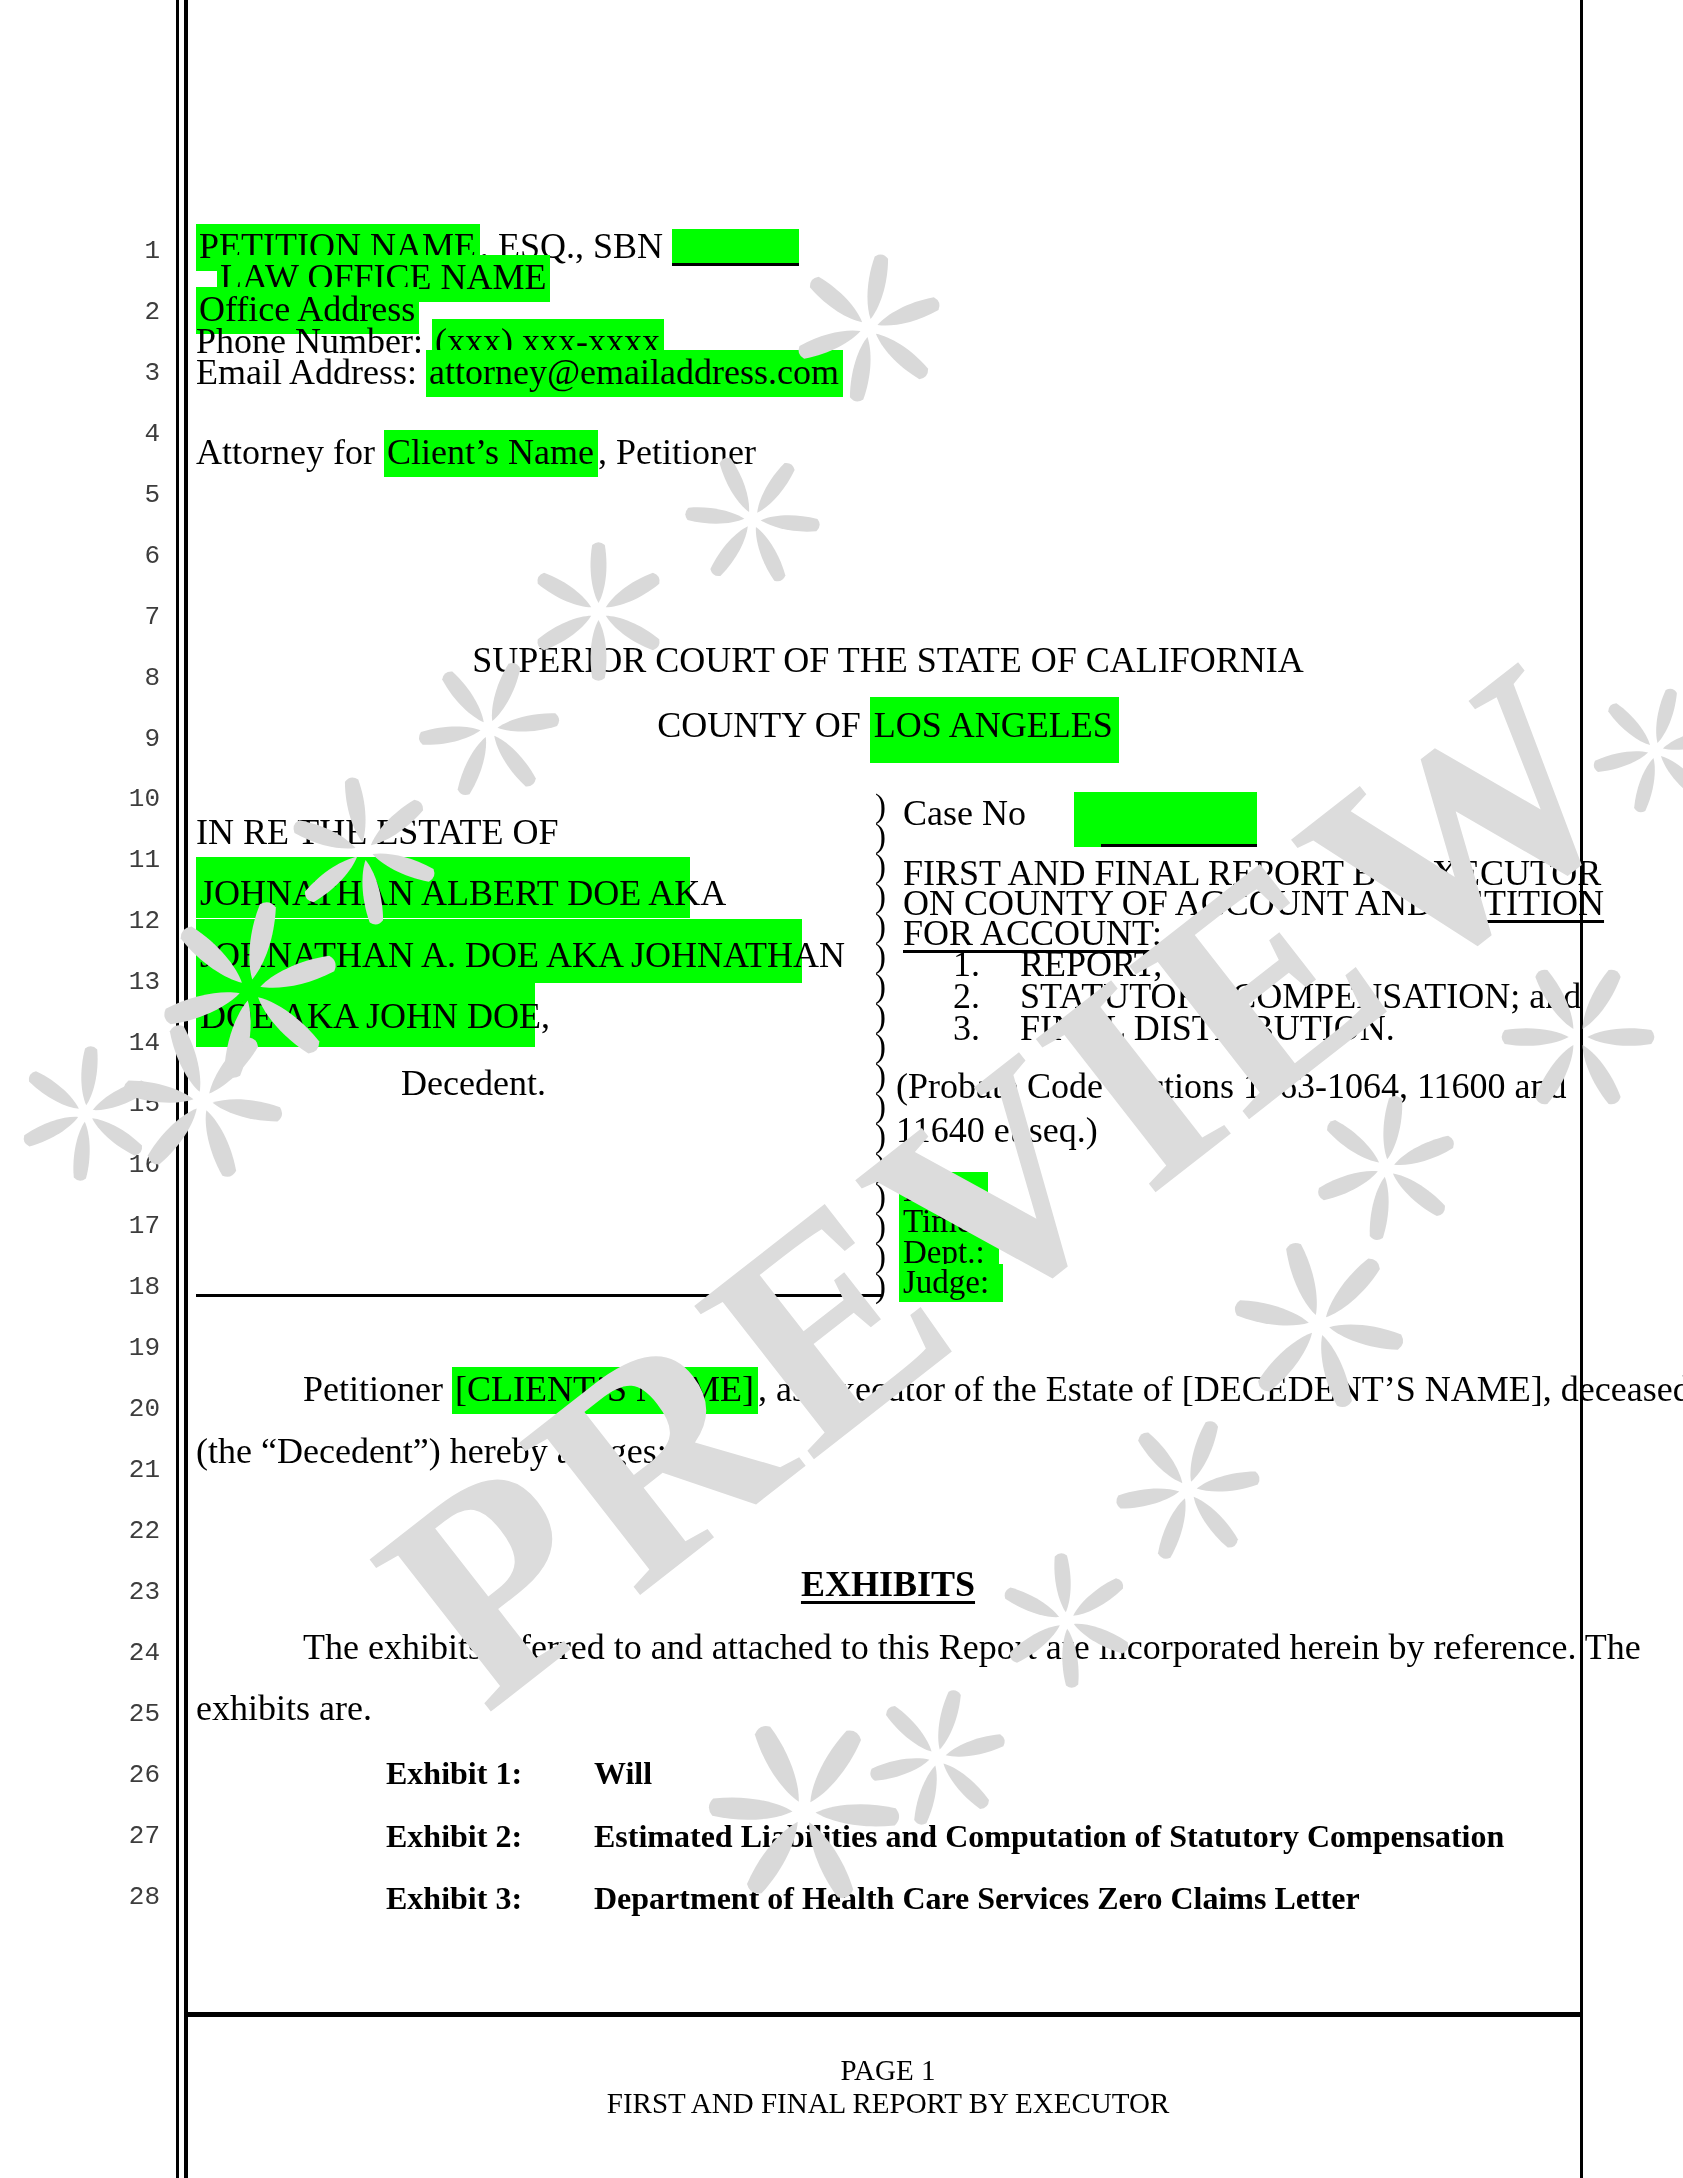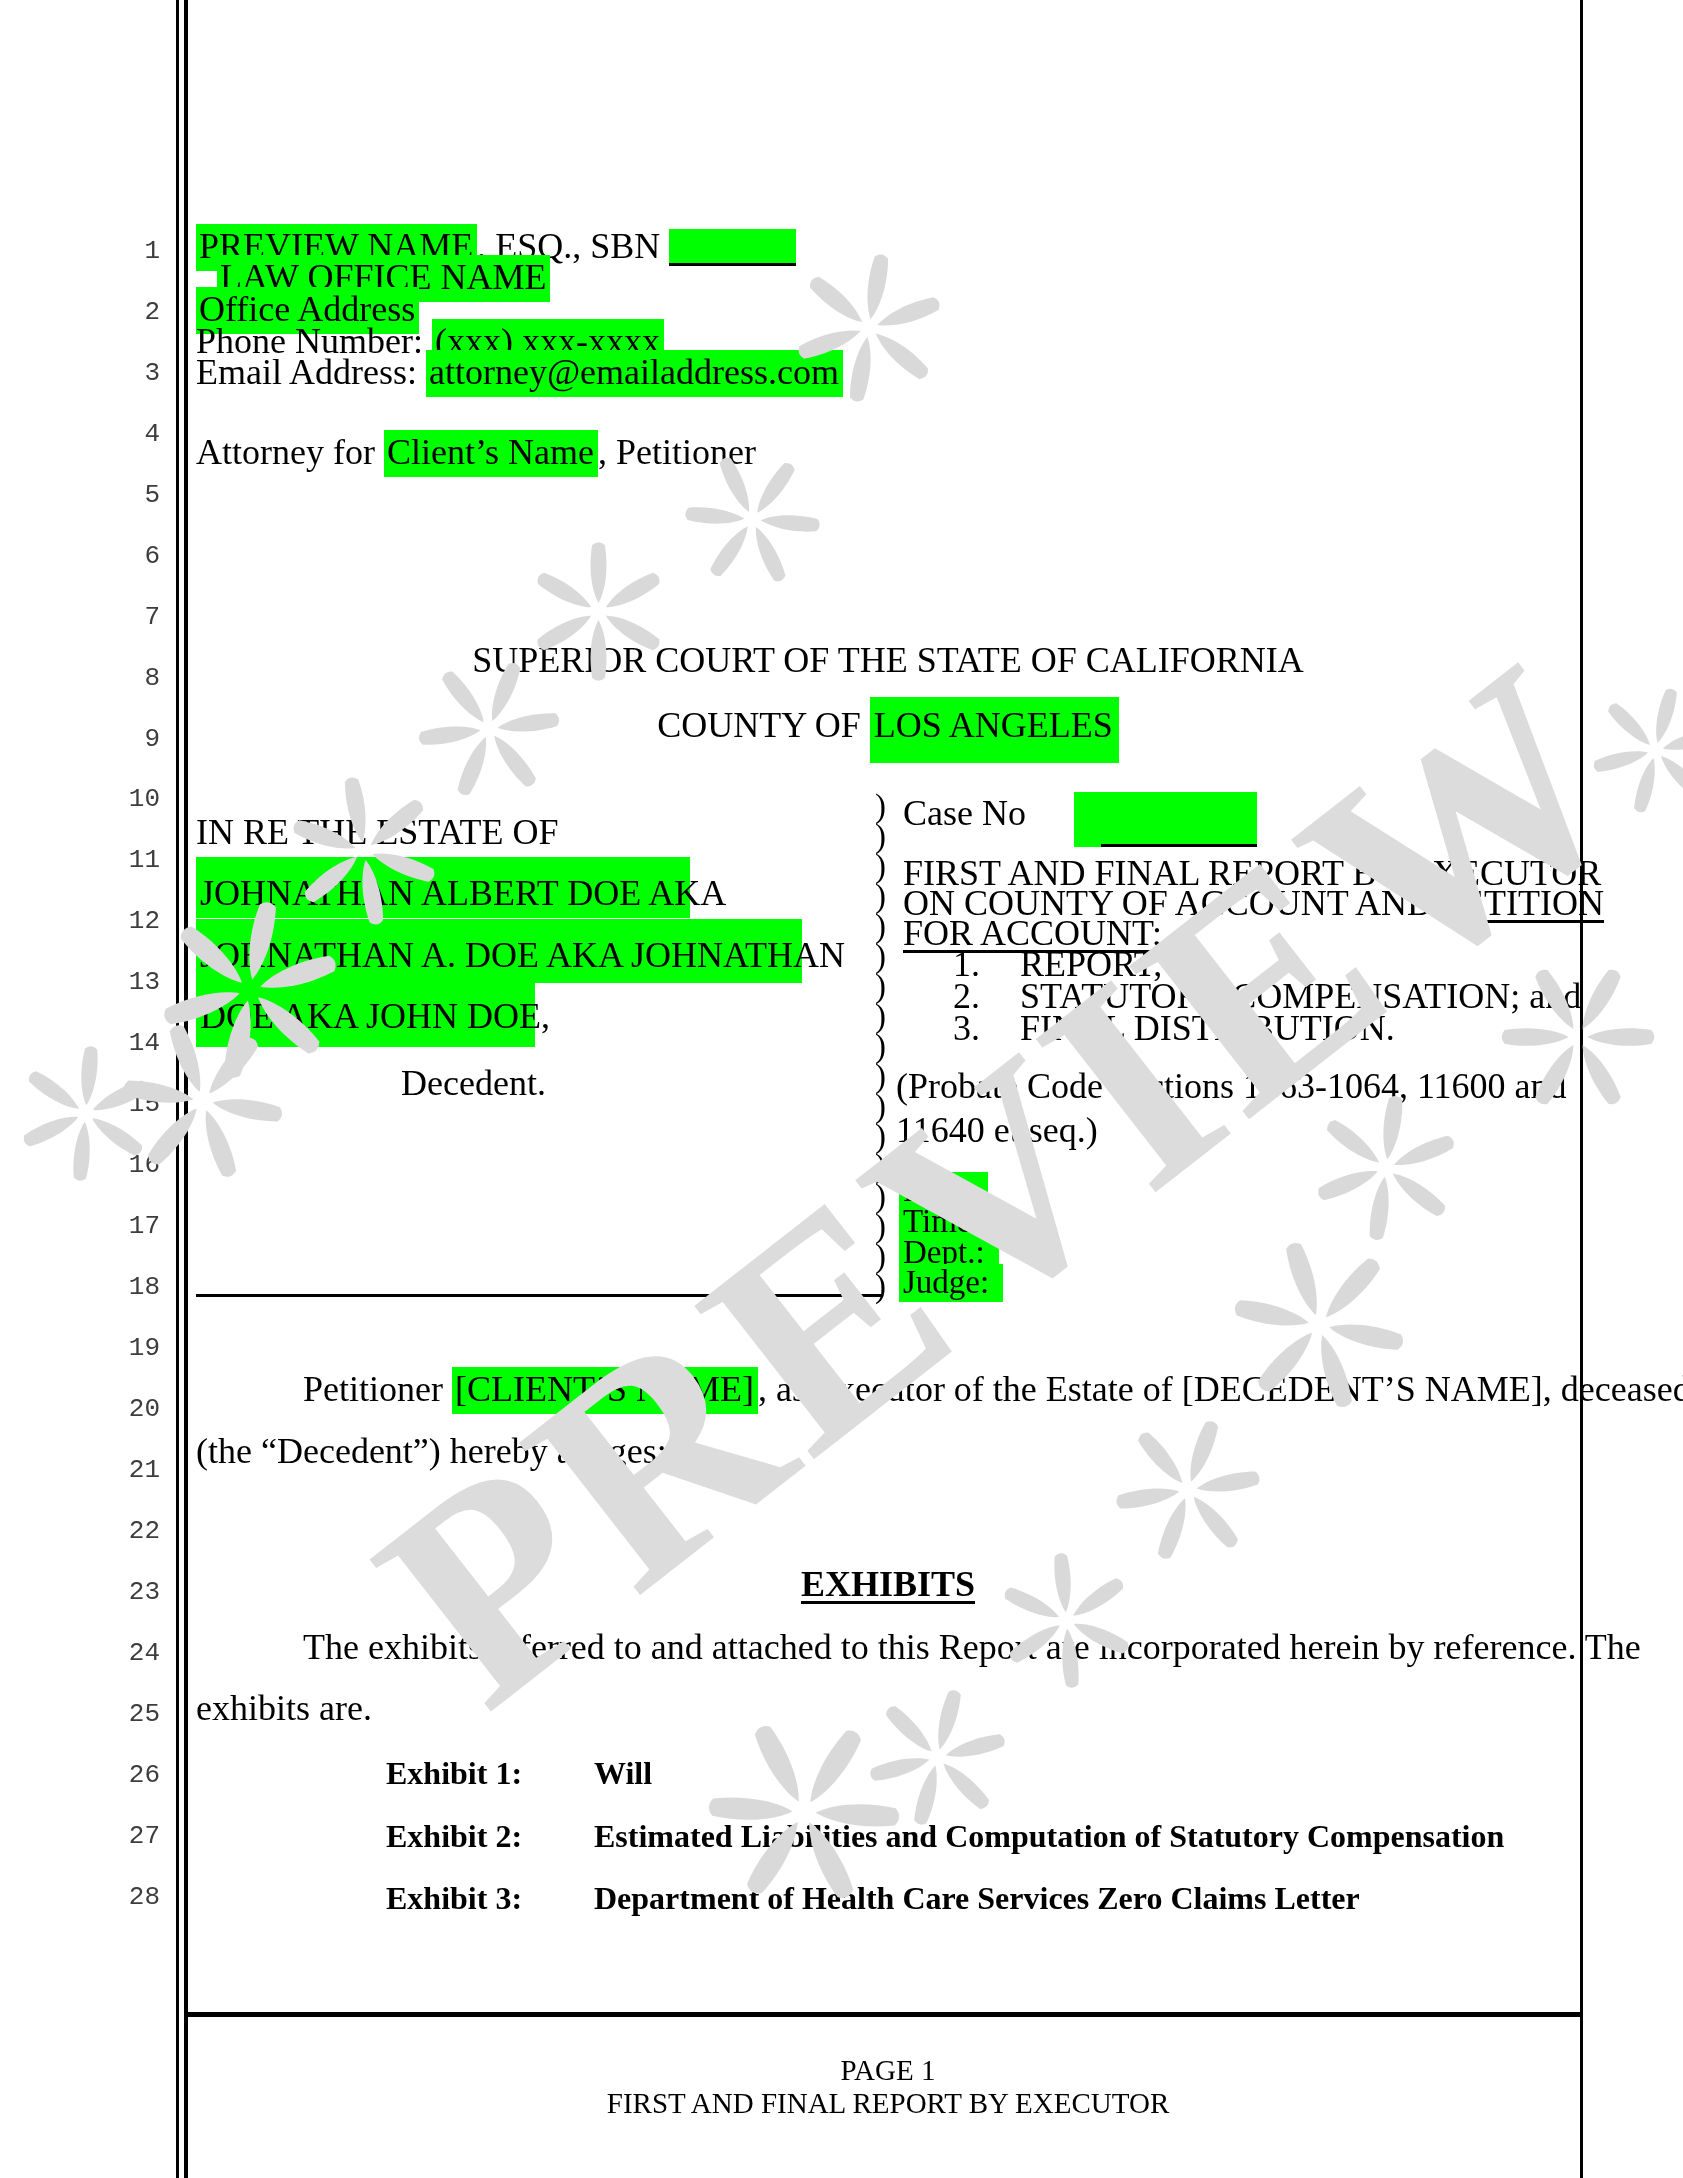--- a/index.html
+++ b/index.html
@@ -78,21 +78,21 @@
       <div class="lineno" style="top: 1456px;">21</div>
       <div class="lineno" style="top: 1517px;">22</div>
       <div class="lineno" style="top: 1578px;">23</div>
       <div class="lineno" style="top: 1639px;">24</div>
       <div class="lineno" style="top: 1700px;">25</div>
       <div class="lineno" style="top: 1761px;">26</div>
       <div class="lineno" style="top: 1822px;">27</div>
       <div class="lineno" style="top: 1883px;">28</div>
     </div>
 
-  <div class="line" style="left:196px;top:226px;"><span class="hl">PREVIEW NAME</span><span>, ESQ., SBN </span><span class="hl-blank"></span></div>
+  <div class="line" style="left:196px;top:226px;"><span class="hl">PETITION NAME</span><span>, ESQ., SBN </span><span class="hl-blank"></span></div>
   <div class="line" style="left:196px;top:257px;margin-left:21px;"><span class="hl">LAW OFFICE NAME</span></div>
   <div class="line" style="left:196px;top:289px;"><span class="hl">Office Address</span></div>
   <div class="line" style="left:196px;top:321px;"><span>Phone Number: </span><span class="hl">(xxx) xxx-xxxx</span></div>
   <div class="line" style="left:196px;top:352px;"><span>Email Address: </span><span class="hl">attorney@emailaddress.com</span></div>
   <div class="line" style="left:196px;top:432px;"><span>Attorney for </span><span class="hl">Client’s Name</span><span>, Petitioner</span></div>
 
   <div class="line centered" style="top:640px;">SUPERIOR COURT OF THE STATE OF CALIFORNIA</div>
   <div class="line centered" style="top:705px;"><span>COUNTY OF </span><span class="hl" style="padding:8px 6px 18px 4px;margin-top:44px;">LOS ANGELES</span></div>
 
   <div class="line" style="left:196px;top:812px;">IN RE THE ESTATE OF</div>

